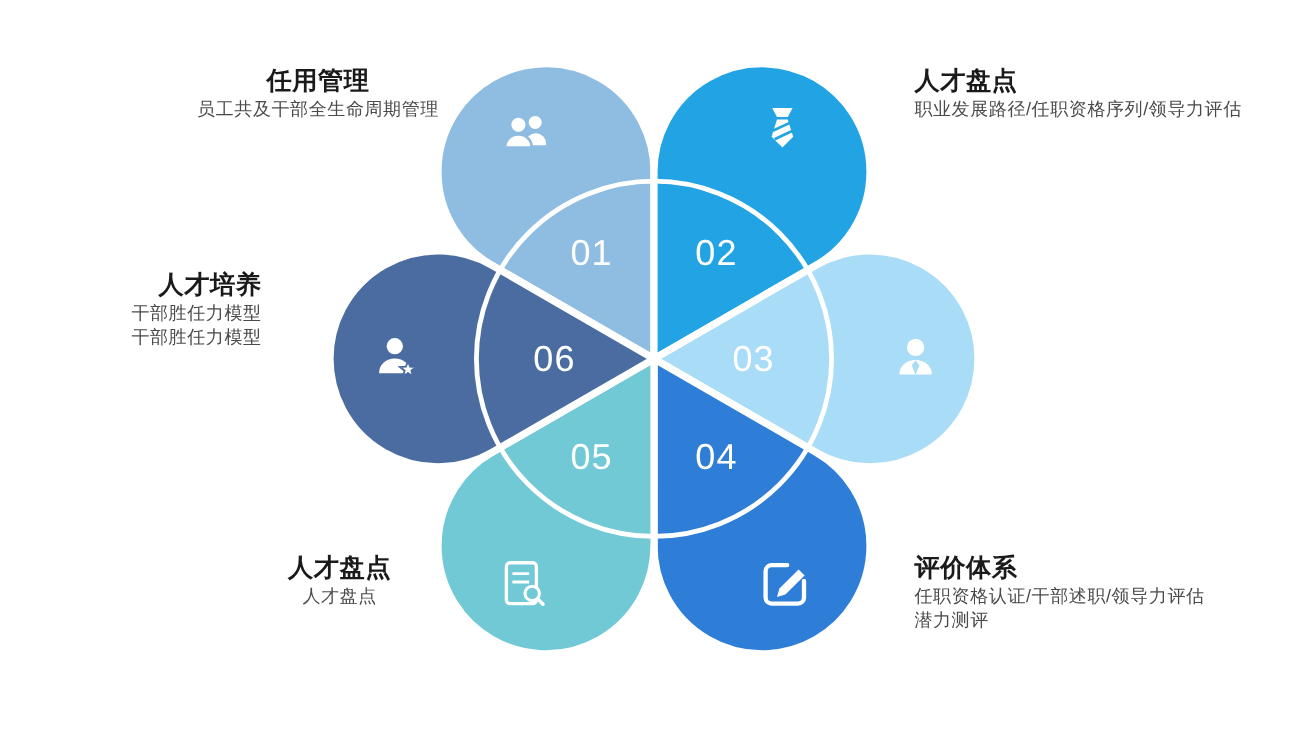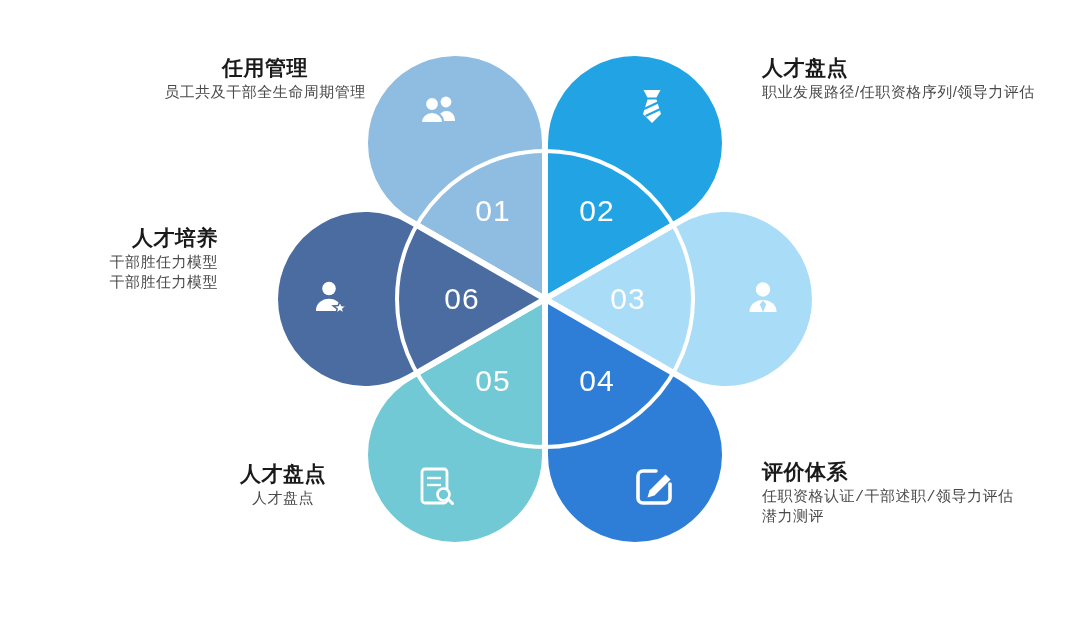--- a/index.html
+++ b/index.html
@@ -6,21 +6,21 @@
   body{width:1081px;height:626px;position:relative;overflow:hidden;
        font-family:"Liberation Sans","DejaVu Sans",sans-serif;}
   .stage{position:absolute;inset:0;}
   svg{position:absolute;left:0;top:0;}
   .label{position:absolute;}
   .label .title{font-size:21px;font-weight:700;color:#1a1a1a;letter-spacing:.5px;line-height:28px;}
   .label .line{font-size:15px;color:#4a4a4a;letter-spacing:.5px;line-height:20px;white-space:nowrap;}
   .lbl-tl{left:115px;top:54px;width:300px;text-align:center;}
   .lbl-tr{left:762px;top:54px;width:320px;text-align:left;}
   .lbl-r {left:852px;top:244px;width:230px;text-align:left;}
-  .lbl-br{left:762px;top:460px;width:320px;text-align:left;font-family:Liberation Mono, monospace;}
+  .lbl-br{left:762px;top:460px;width:320px;text-align:left;}
   .lbl-bl{left:133px;top:460px;width:300px;text-align:center;}
   .lbl-l {left:0px;  top:224px;width:218px;text-align:right;}
   .num{font-family:"Liberation Sans","DejaVu Sans",sans-serif;font-size:30px;font-weight:300;letter-spacing:1px;}
 </style>
 </head>
 <body>
 
 <div class="stage">
 
   <svg width="1081" height="626" viewBox="0 0 1081 626">

